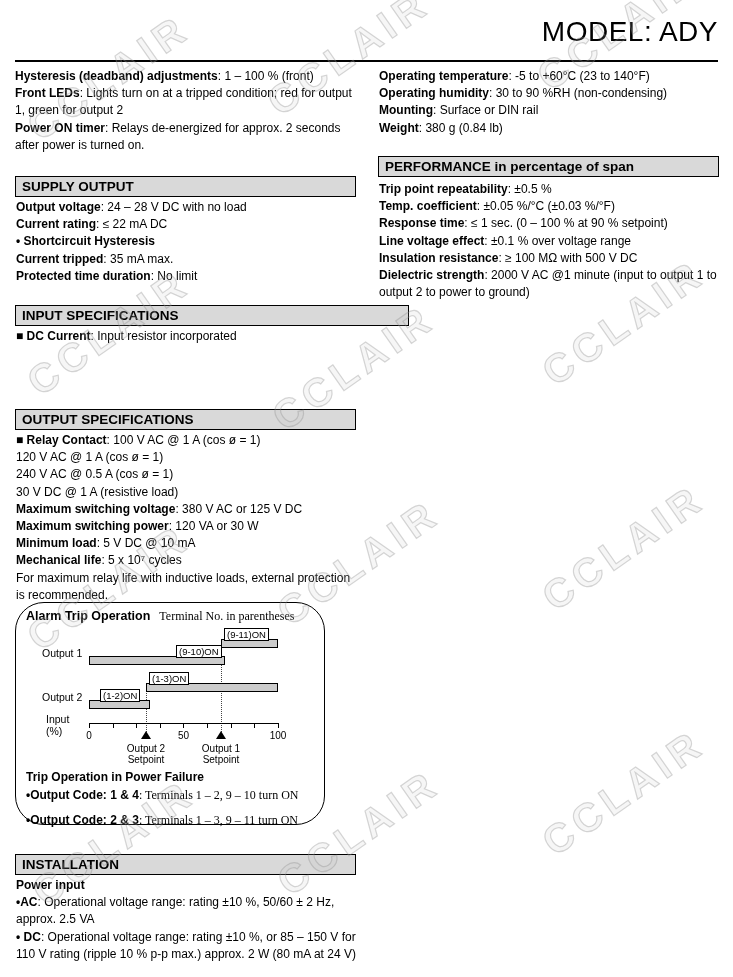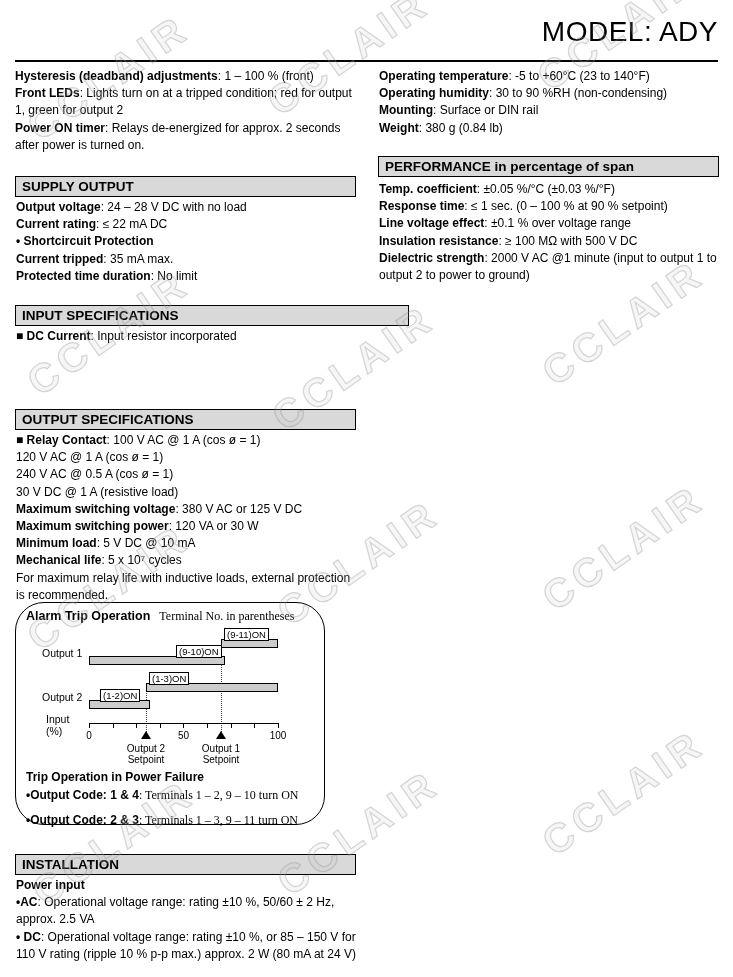--- a/index.html
+++ b/index.html
@@ -77,32 +77,33 @@
 
 <div class="abs" style="left:379px; top:68px; width:342px;">
   <div class="item"><span class="lbl">Operating temperature</span><span>: -5 to +60°C (23 to 140°F)</span></div>
   <div class="item"><span class="lbl">Operating humidity</span><span>: 30 to 90 %RH (non-condensing)</span></div>
   <div class="item"><span class="lbl">Mounting</span><span>: Surface or DIN rail</span></div>
   <div class="item"><span class="lbl">Weight</span><span>: 380 g (0.84 lb)</span></div>
 </div>
 
 <div class="sec-header" style="left:378px; top:156px; width:341px;">PERFORMANCE in percentage of span</div>
 <div class="abs" style="left:379px; top:181px; width:344px;">
+  <div class="item"><span class="lbl">Trip point repeatability</span><span>: ±0.5 %</span></div>
   <div class="item"><span class="lbl">Temp. coefficient</span><span>: ±0.05 %/°C (±0.03 %/°F)</span></div>
   <div class="item"><span class="lbl">Response time</span><span>: ≤ 1 sec. (0 – 100 % at 90 % setpoint)</span></div>
   <div class="item"><span class="lbl">Line voltage effect</span><span>: ±0.1 % over voltage range</span></div>
   <div class="item"><span class="lbl">Insulation resistance</span><span>: ≥ 100 MΩ with 500 V DC</span></div>
   <div class="item"><span class="lbl">Dielectric strength</span><span>: 2000 V AC @1 minute (input to output 1 to output 2 to power to ground)</span></div>
 </div>
 
 <div class="sec-header" style="left:15px; top:176px; width:341px;">SUPPLY OUTPUT</div>
 <div class="abs" style="left:16px; top:199px; width:344px;">
   <div class="item"><span class="lbl">Output voltage</span><span>: 24 – 28 V DC with no load</span></div>
   <div class="item"><span class="lbl">Current rating</span><span>: ≤ 22 mA DC</span></div>
-  <div class="item"><span class="lbl">• Shortcircuit Protection</span><span></span></div>
+  <div class="item"><span class="lbl">• Shortcircuit Hysteresis</span><span></span></div>
   <div class="item"><span class="lbl">Current tripped</span><span>: 35 mA max.</span></div>
   <div class="item"><span class="lbl">Protected time duration</span><span>: No limit</span></div>
 </div>
 
 <div class="sec-header" style="left:15px; top:305px; width:394px;">INPUT SPECIFICATIONS</div>
 <div class="abs" style="left:16px; top:328px; width:344px;">
   <div class="item"><span class="lbl">■ DC Current</span><span>: Input resistor incorporated</span></div>
 </div>
 
 <div class="sec-header" style="left:15px; top:409px; width:341px;">OUTPUT SPECIFICATIONS</div>

